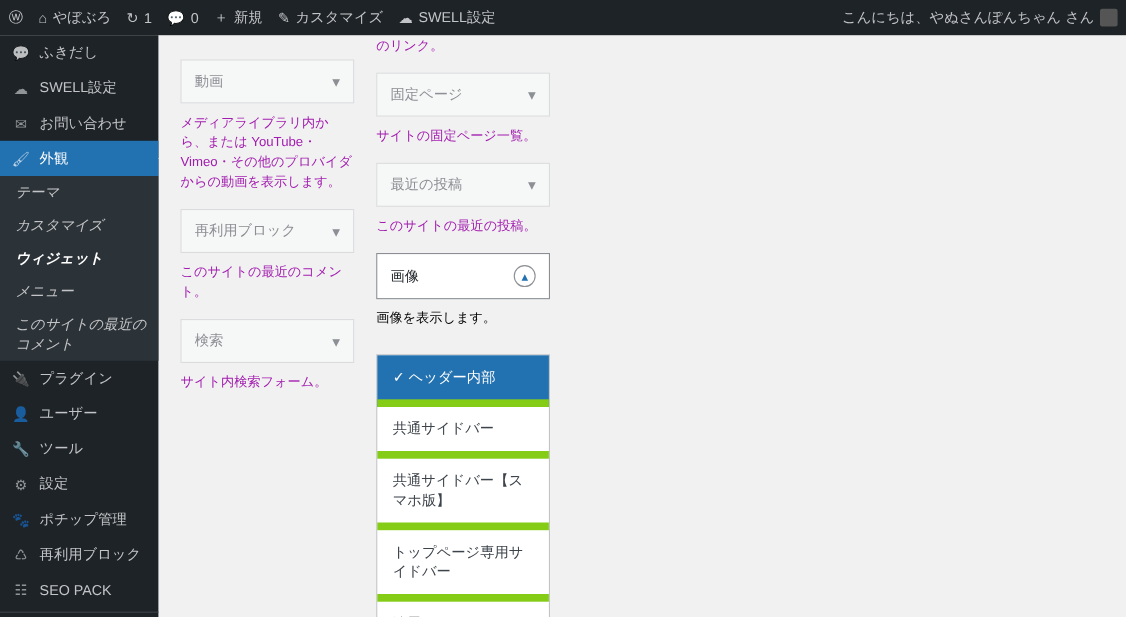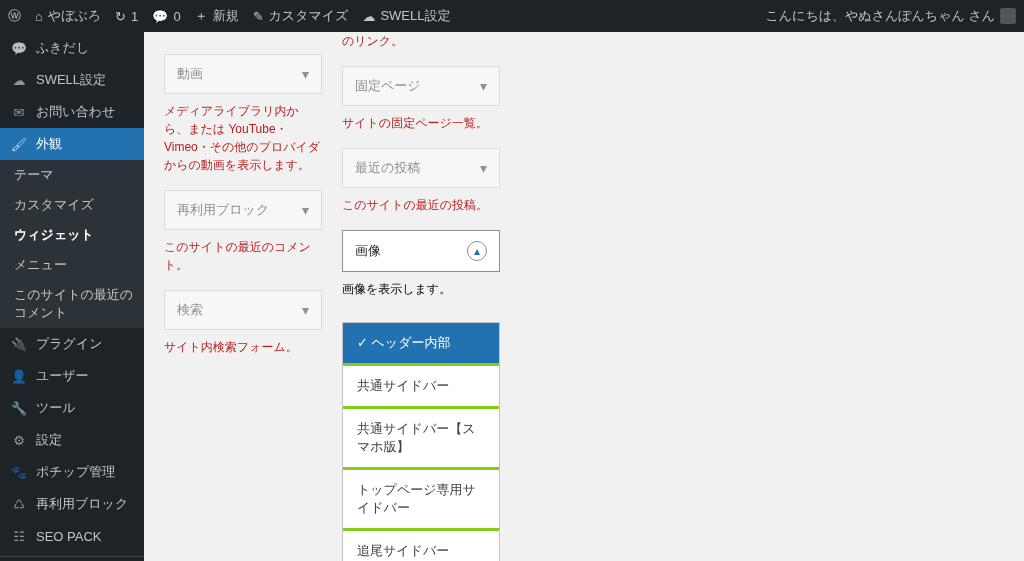--- a/index.html
+++ b/index.html
@@ -14,39 +14,39 @@
     
     
     .wrap { display: flex; }
     
     
     .sidebar { width: 144px; background: #1d2327; color: #c3c4c7; min-height: 529px; position: relative; }
     .menu-item { padding: 7px 10px; display: flex; align-items: center; gap: 8px; cursor: pointer; font-size: 13px; color: #c3c4c7; }
     .menu-item.current { background: #2271b1; color: #fff; position: relative; }
     .menu-item.current::after { content: ''; position: absolute; right: -8px; top: 50%; transform: translateY(-50%); border: 8px solid transparent; border-right-color: #f1f1f1; }
     .submenu { background: #2c3338; }
-    .submenu-item { padding: 6px 10px 6px 14px; font-size: 13px; cursor: pointer; color: #c3c4c7; }
+    .submenu-item { padding: 6px 10px 6px 14px; font-size: 13px; cursor: pointer; color: #c3c4c7; font-style: italic; }
     .submenu-item.current { color: #fff; font-weight: 600; }
     .menu-icon { width: 18px; height: 18px; display: inline-flex; align-items: center; justify-content: center; opacity: 0.7; }
     
     
     .content { flex: 1; padding: 0 20px; }
     .widget-cols { display: flex; gap: 20px; }
     .widget-col { width: 158px; }
     
     
     .widget-box { border: 1px solid #dcdcde; background: #f6f7f7; padding: 10px 12px; margin-bottom: 4px; display: flex; justify-content: space-between; align-items: center; cursor: pointer; color: #8c8f94; }
     .widget-box.active { background: #fff; border-color: #8c8f94; color: #1d2327; }
     .chev { color: #8c8f94; font-size: 14px; }
     .chev.up { width: 20px; height: 20px; border: 1px solid #8c8f94; border-radius: 50%; display: inline-flex; align-items: center; justify-content: center; font-size: 12px; color: #2271b1; }
-    .widget-desc { font-size: 12px; color: #b91c1c; padding: 4px 0 16px; line-height: 1.5; }
+    .widget-desc { font-size: 12px; color: #a21caf; padding: 4px 0 16px; line-height: 1.5; }
     
     
     .area-panel { border: 1px solid #c3c4c7; background: #fff; margin-top: 8px; }
-    .area-item { padding: 11px 14px; border-bottom: 3px solid #84cc16; cursor: pointer; font-size: 13px; color: #3c434a; }
+    .area-item { padding: 11px 14px; border-bottom: 7px solid #84cc16; cursor: pointer; font-size: 13px; color: #3c434a; }
     .area-item:last-child { border-bottom: none; }
     .area-item.selected { background: #2271b1; color: #fff; }
     .area-item.selected::before { content: '✓ '; }
   </style>
 </head>
 <body>
 
 <div class="admin-bar">
   <div class="admin-bar-left">
     <span class="admin-bar-item">ⓦ</span>

